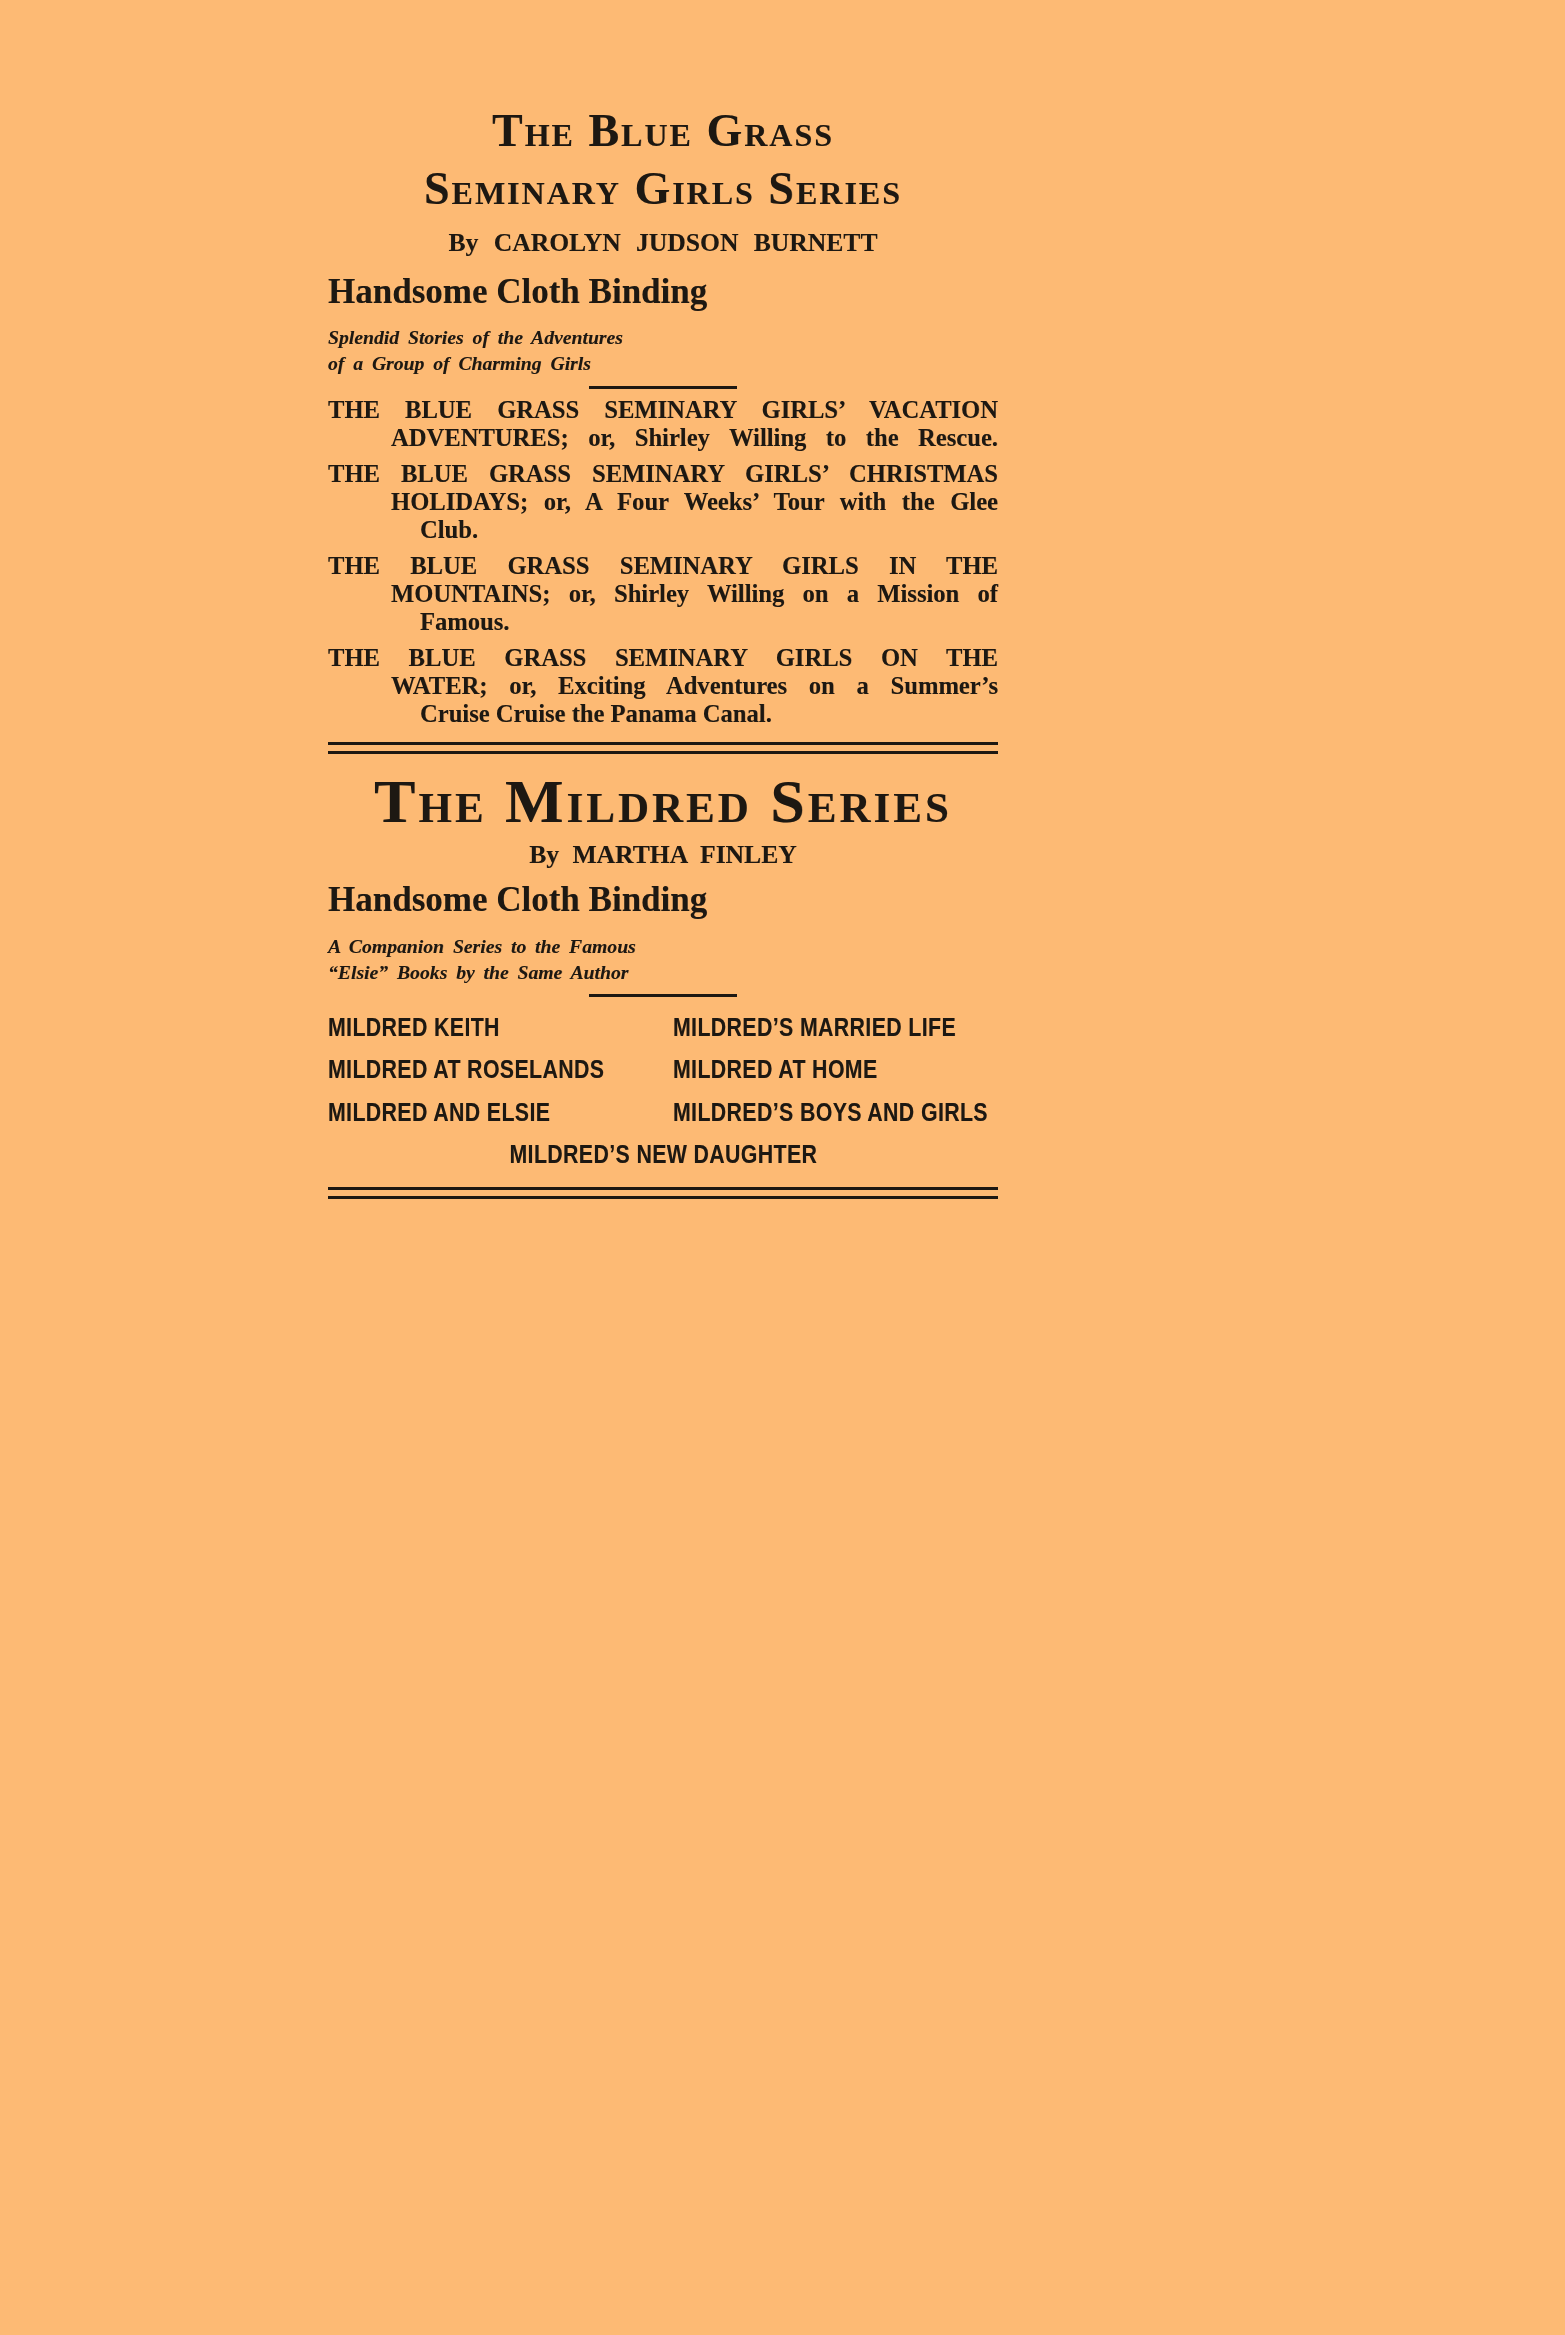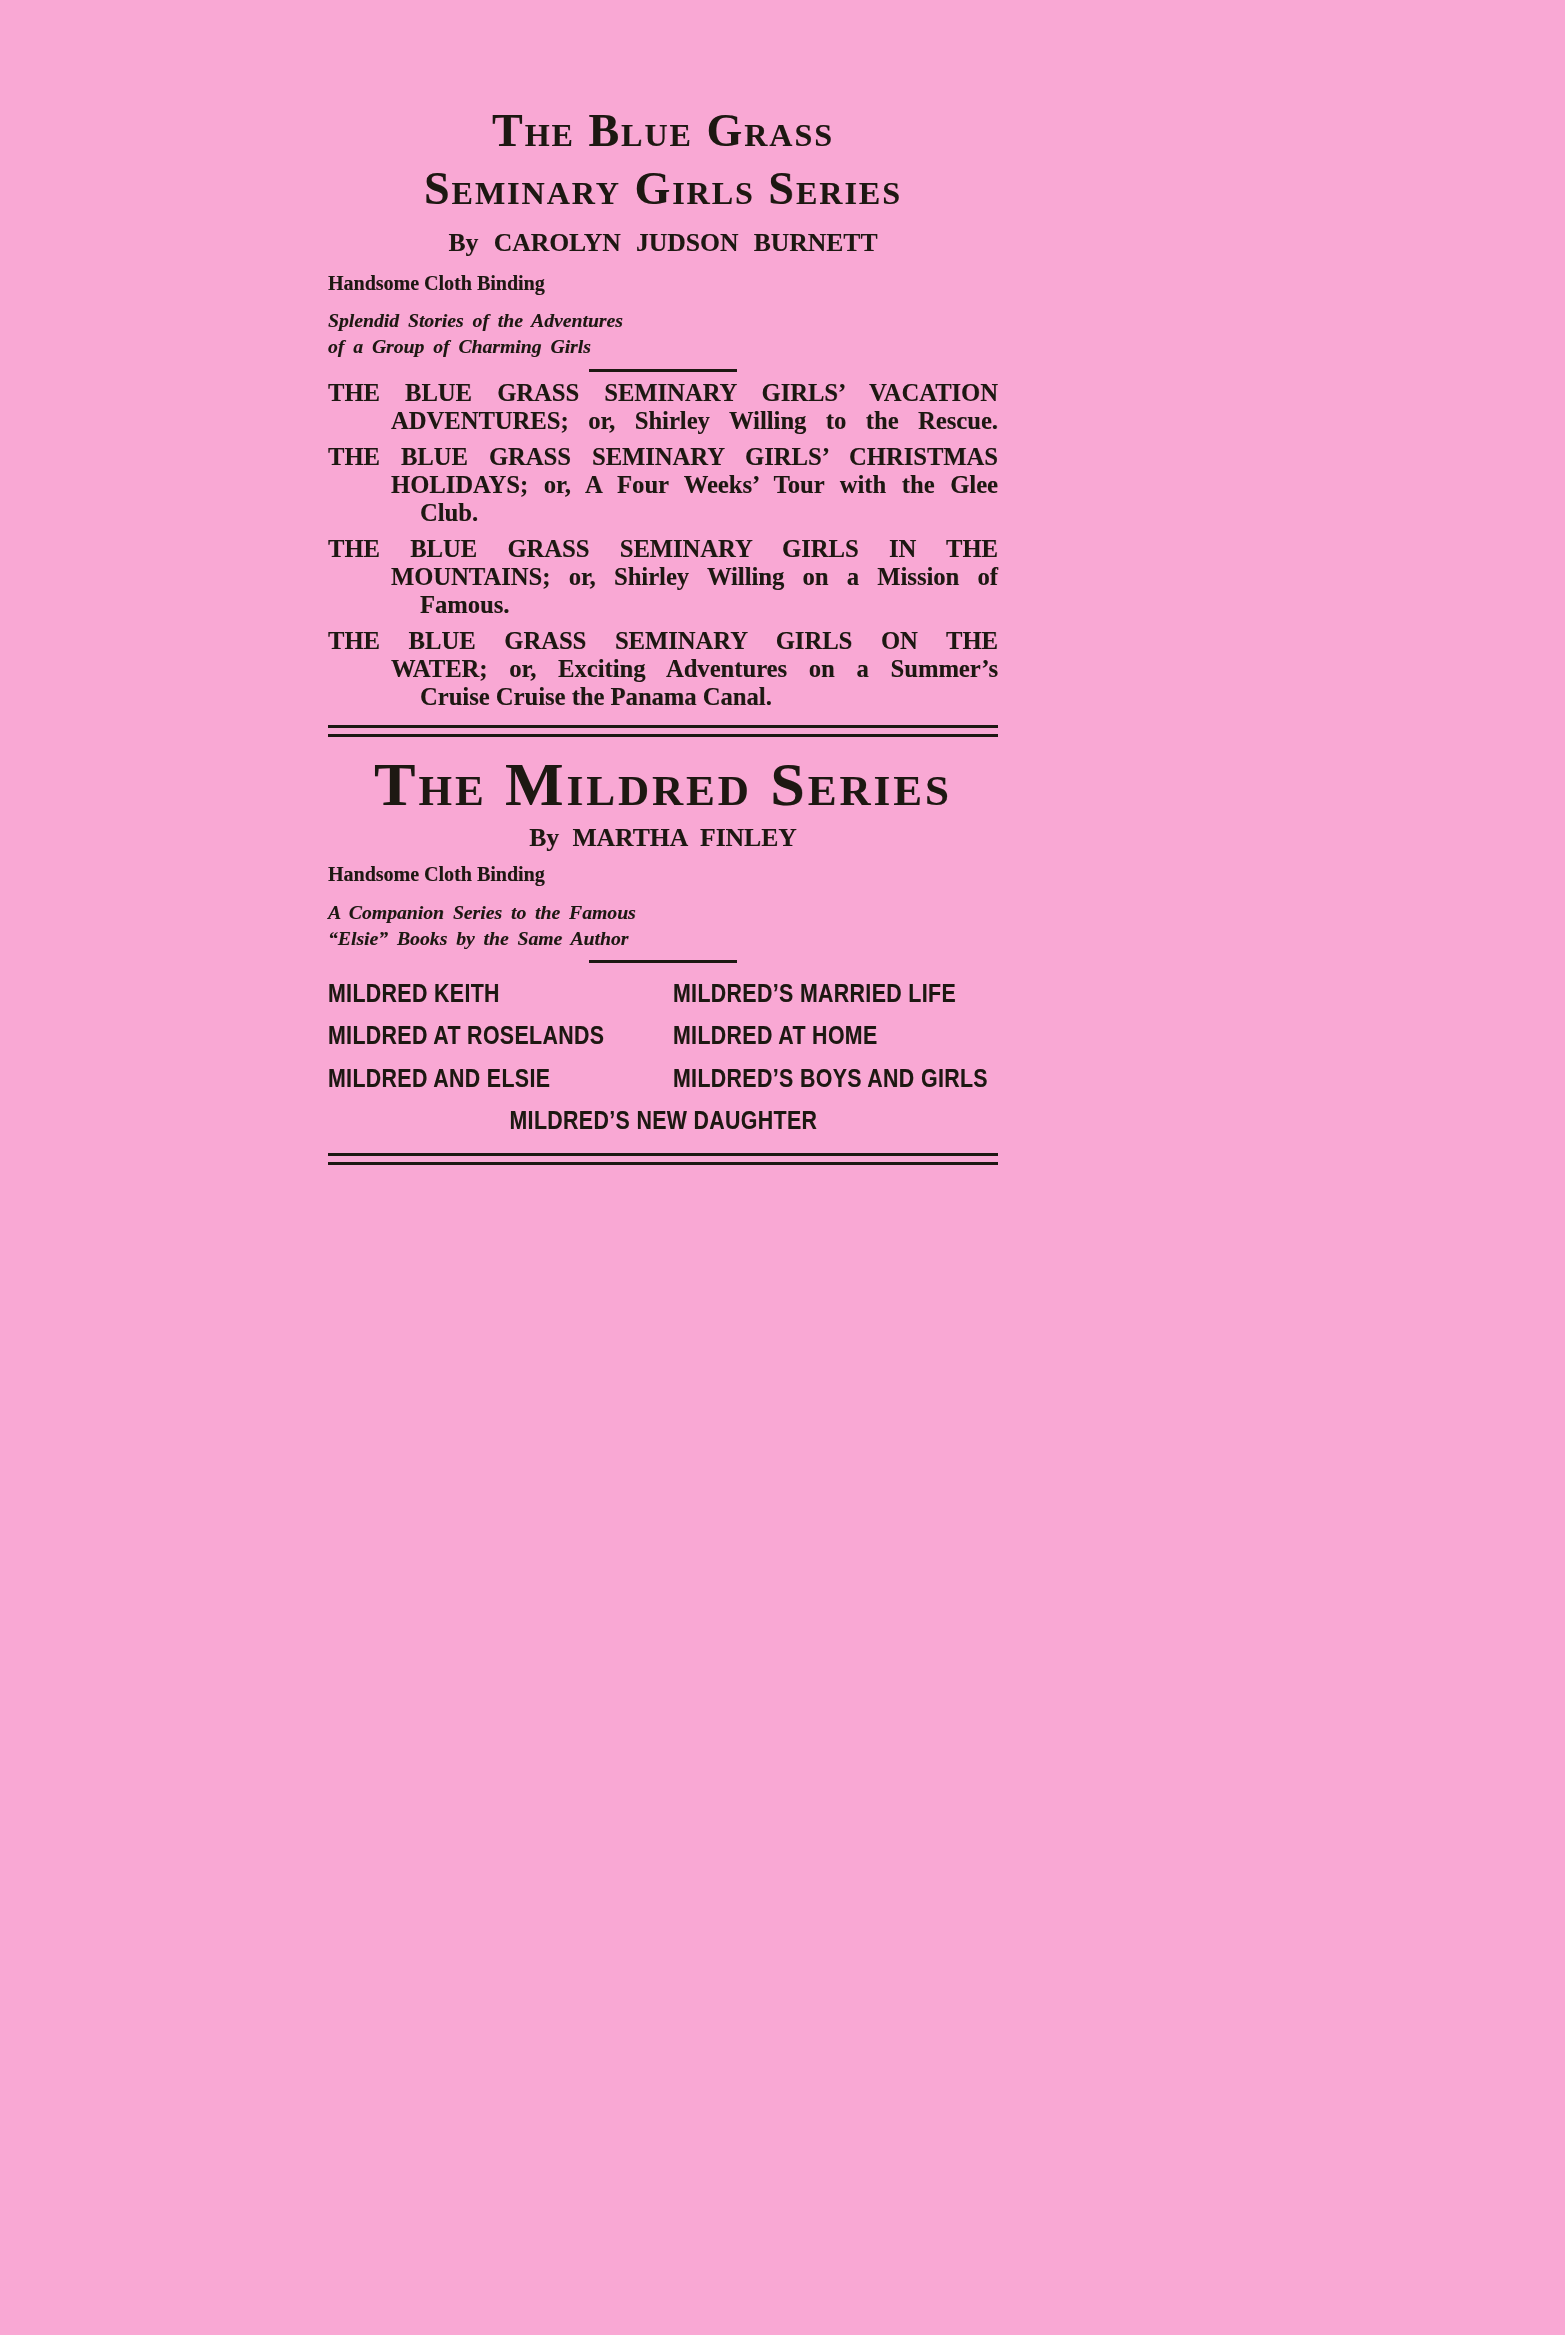--- a/index.html
+++ b/index.html
@@ -3,21 +3,21 @@
 <meta charset="utf-8">
 <style>
   * { box-sizing: border-box; }
   html, body { margin: 0; padding: 0; }
   body { width: 1565px; background: #e9e7e0; }
 
   .page {
     position: relative;
     width: 1565px;
     height: 2336px;
-    background: #f9a8d4;
+    background: #fdba74;
     color: #1d1812;
     font-family: "Liberation Serif", serif;
     overflow: hidden;
     text-shadow: 0.3px 0.3px 0 rgba(30,24,18,0.35);
   }
 
   .content {
     position: absolute;
     left: 328px;
     top: 102px;
@@ -40,21 +40,21 @@
     margin: 9.9px 0 0;
     text-align: center;
     font-weight: bold;
     font-size: 25.6px;
     word-spacing: 8.9px;
   }
 
   .binding {
     margin: 13.8px 0 0;
     font-weight: bold;
-    font-size: 20px;
+    font-size: 35px;
   }
 
   .tagline {
     margin: 13.8px 0 0;
     text-align: left;
     font-weight: bold;
     font-style: italic;
     font-size: 19.7px;
     line-height: 25.6px;
     word-spacing: 3.9px;

